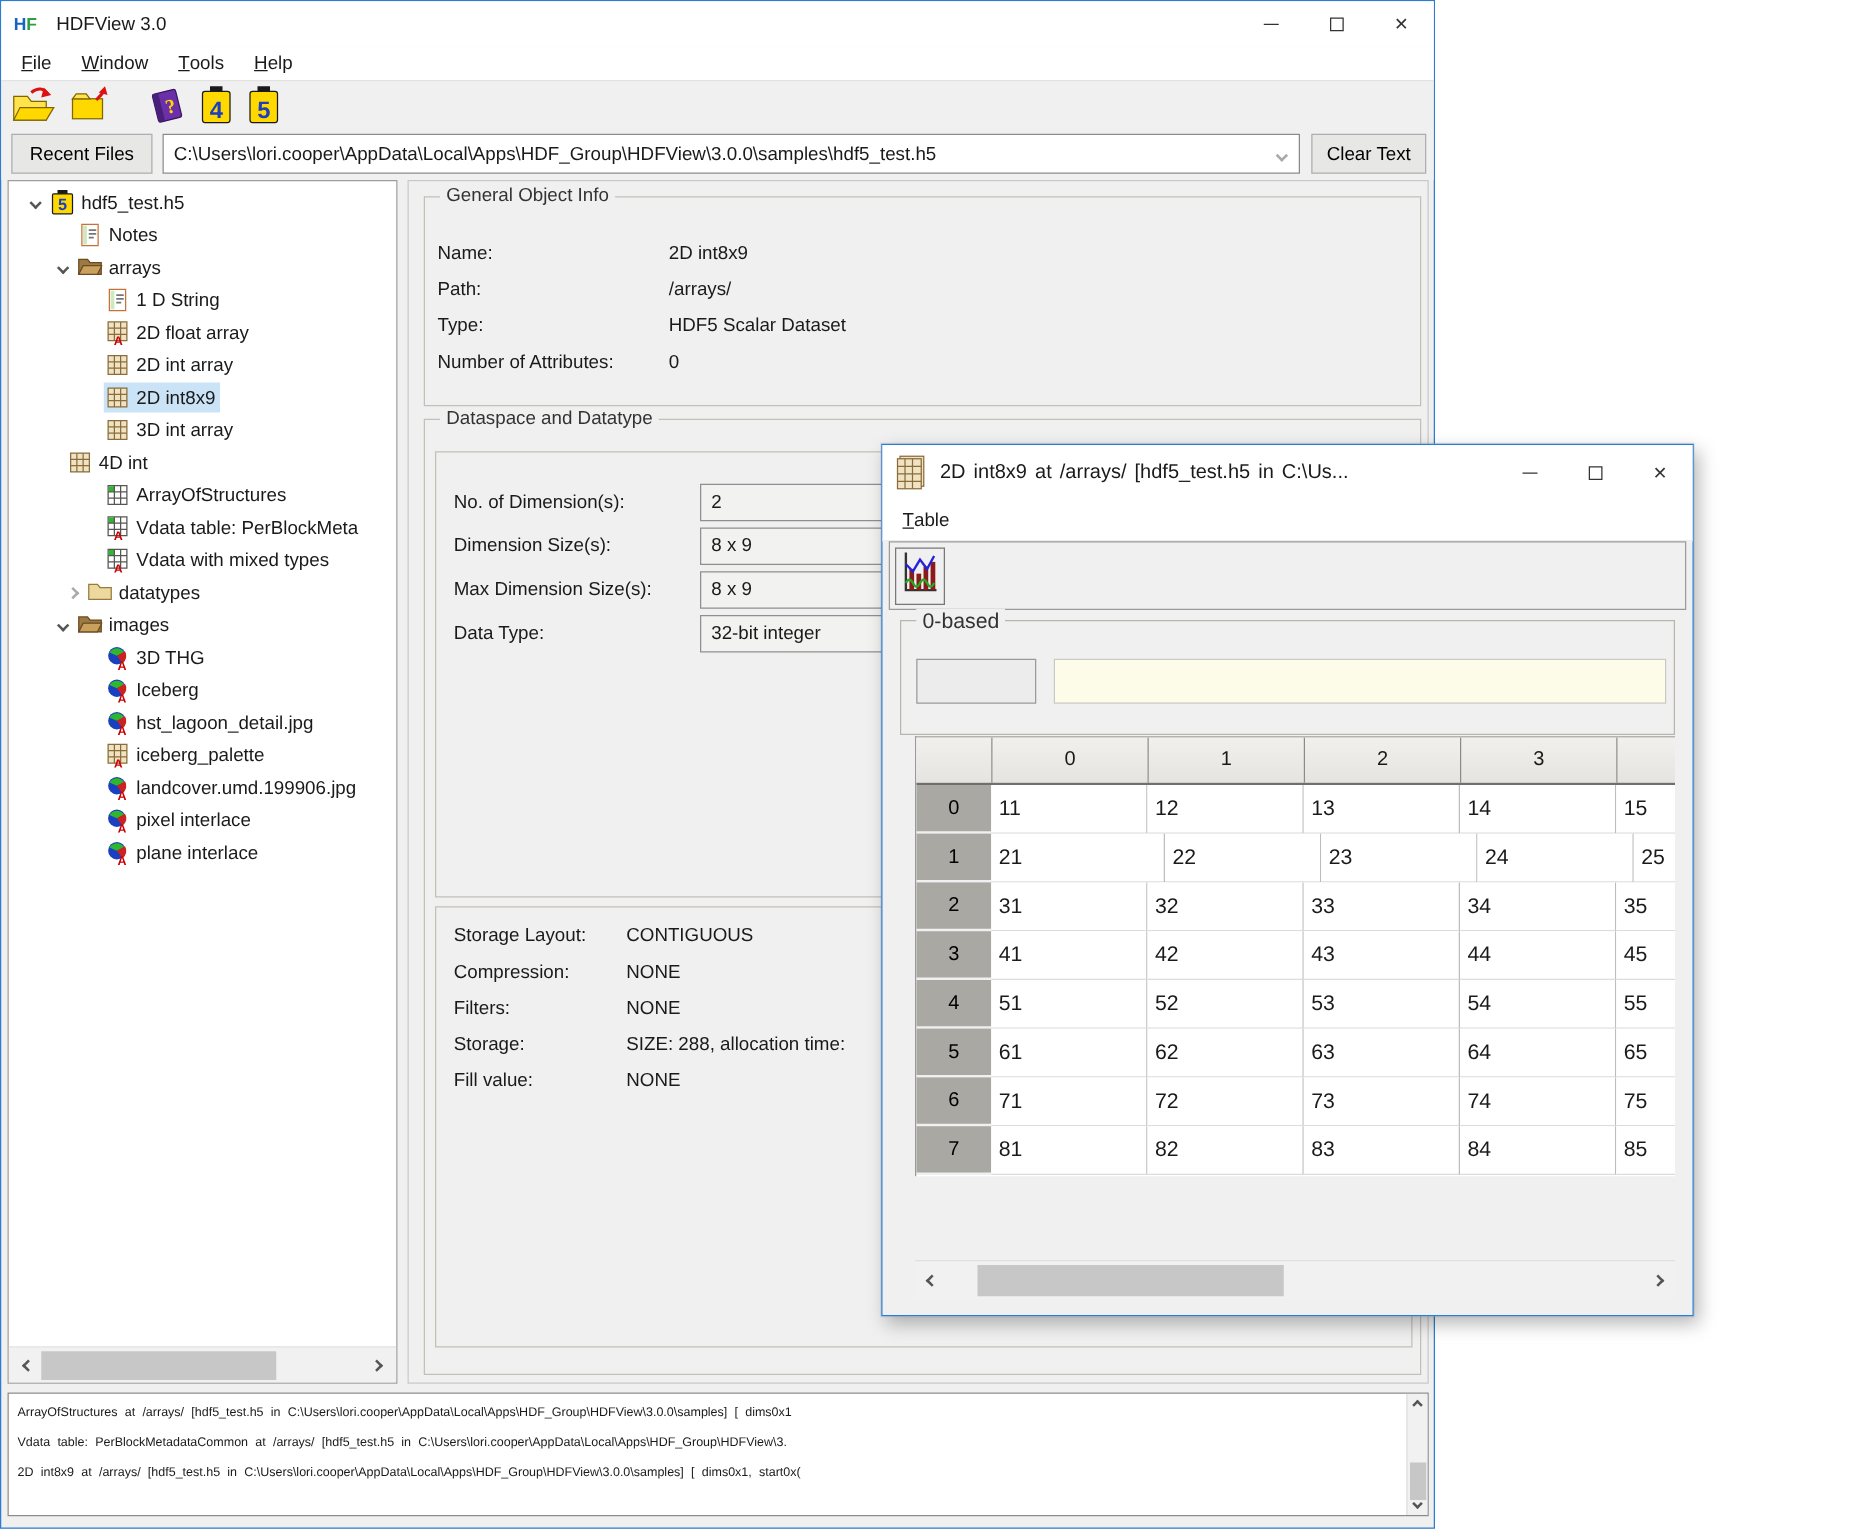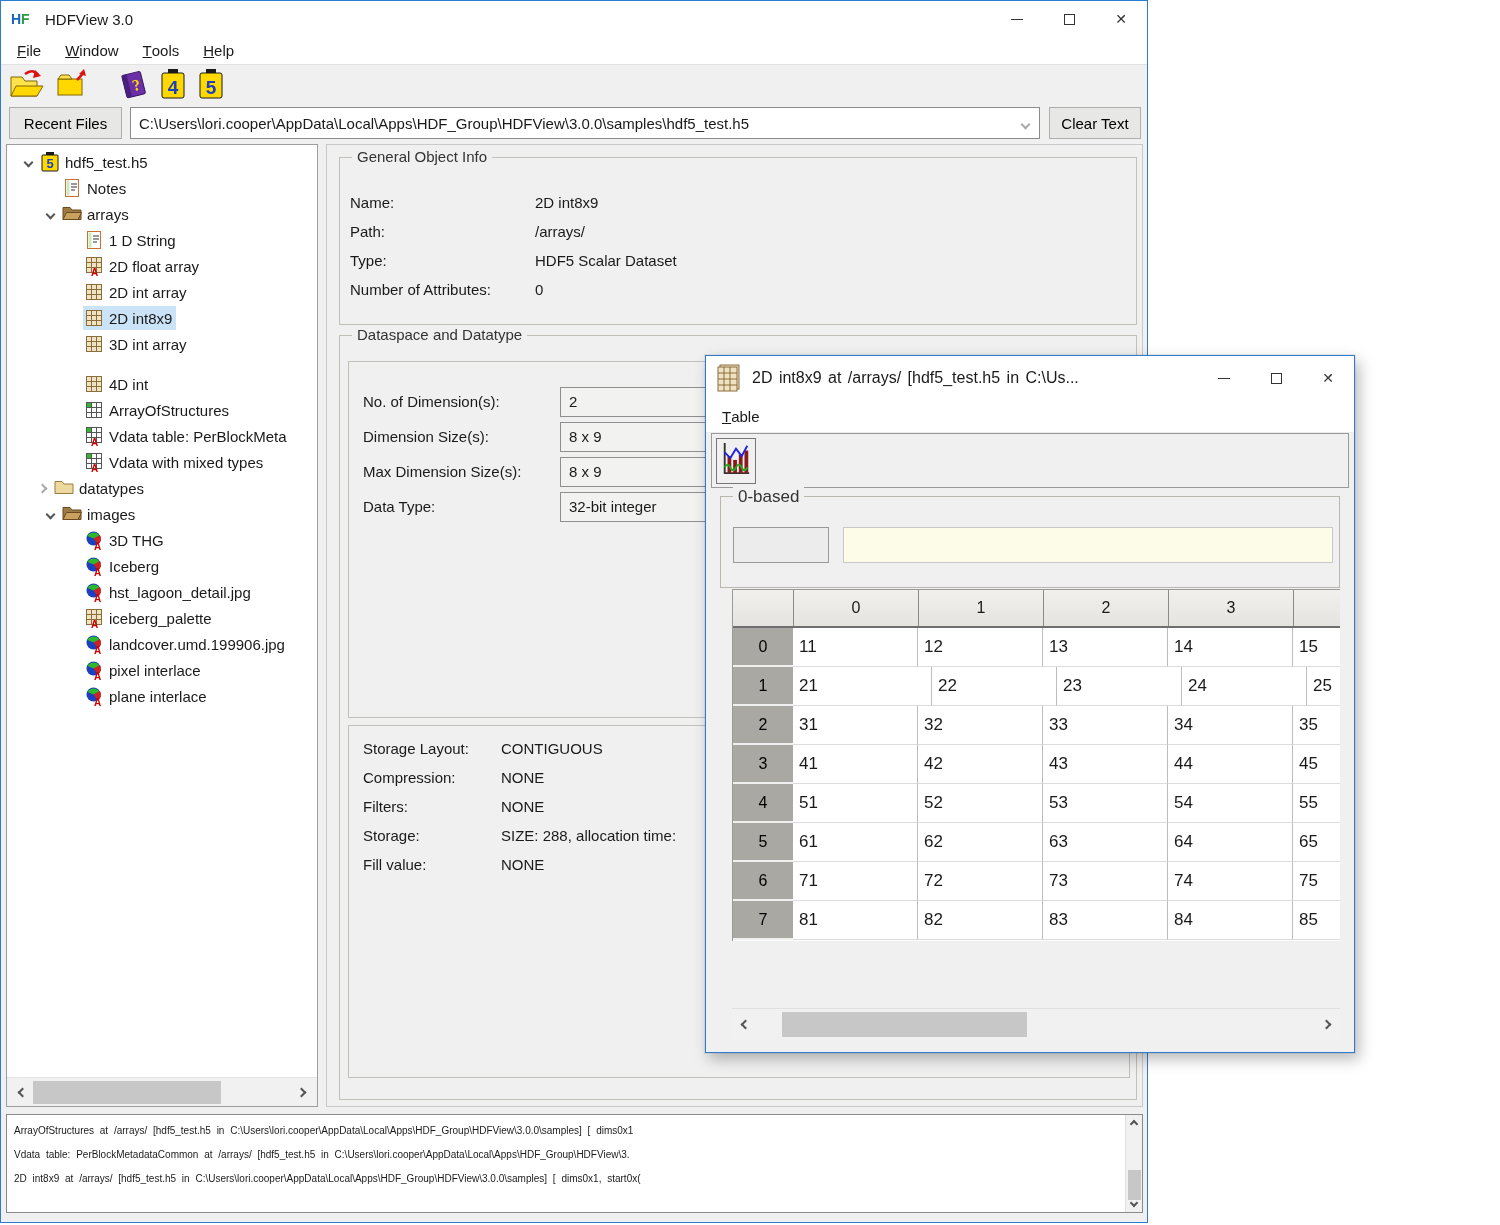--- a/index.html
+++ b/index.html
@@ -321,21 +321,21 @@
           <span class="tree-label-wrap">
             <span class="tree-icon">
               <svg width="20" height="20" viewBox="0 0 20 20">
                 <rect x="2.5" y="2.5" width="15" height="15" fill="#efe3c3" stroke="#8a6d3b"></rect>
                 <path d="M2.5 7.5 h15 M2.5 12.5 h15 M7.5 2.5 v15 M12.5 2.5 v15" stroke="#8a6d3b"></path>
               </svg>
             </span>
             <span class="tree-label">3D int array</span>
           </span>
         </div>
-        <div class="tree-row" style="padding-left: 54px; margin-top: 14px;">
+        <div class="tree-row" style="padding-left: 24px;">
           <span class="expander"></span>
           <span class="tree-label-wrap">
             <span class="tree-icon">
               <svg width="20" height="20" viewBox="0 0 20 20">
                 <rect x="2.5" y="2.5" width="15" height="15" fill="#efe3c3" stroke="#8a6d3b"></rect>
                 <path d="M2.5 7.5 h15 M2.5 12.5 h15 M7.5 2.5 v15 M12.5 2.5 v15" stroke="#8a6d3b"></path>
               </svg>
             </span>
             <span class="tree-label">4D int</span>
           </span>
@@ -374,21 +374,21 @@
               <svg width="20" height="20" viewBox="0 0 20 20">
                 <rect x="2.5" y="1.5" width="15" height="15" fill="#fff" stroke="#555"></rect>
                 <rect x="3" y="2" width="4.5" height="4.5" fill="#2eb82e"></rect>
                 <path d="M2.5 6.5 h15 M2.5 11.5 h15 M7.5 1.5 v15 M12.5 1.5 v15" stroke="#555"></path>
                 <text x="7" y="20" font-size="10" font-weight="bold" fill="#cc0000" font-family="Liberation Sans,sans-serif">A</text>
               </svg>
             </span>
             <span class="tree-label">Vdata with mixed types</span>
           </span>
         </div>
-        <div class="tree-row" style="padding-left: 24px;">
+        <div class="tree-row" style="padding-left: 40px;">
           <span class="expander">
             <span class="chev right lite"></span>
           </span>
           <span class="tree-label-wrap">
             <span class="tree-icon">
               <svg width="20" height="18" viewBox="0 0 20 18">
                 <path d="M1 15.5 V3.5 h7 l2 2.5 h9 v9.5 z" fill="#ecd9a0" stroke="#9a7a3a"></path>
               </svg>
             </span>
             <span class="tree-label">datatypes</span>

